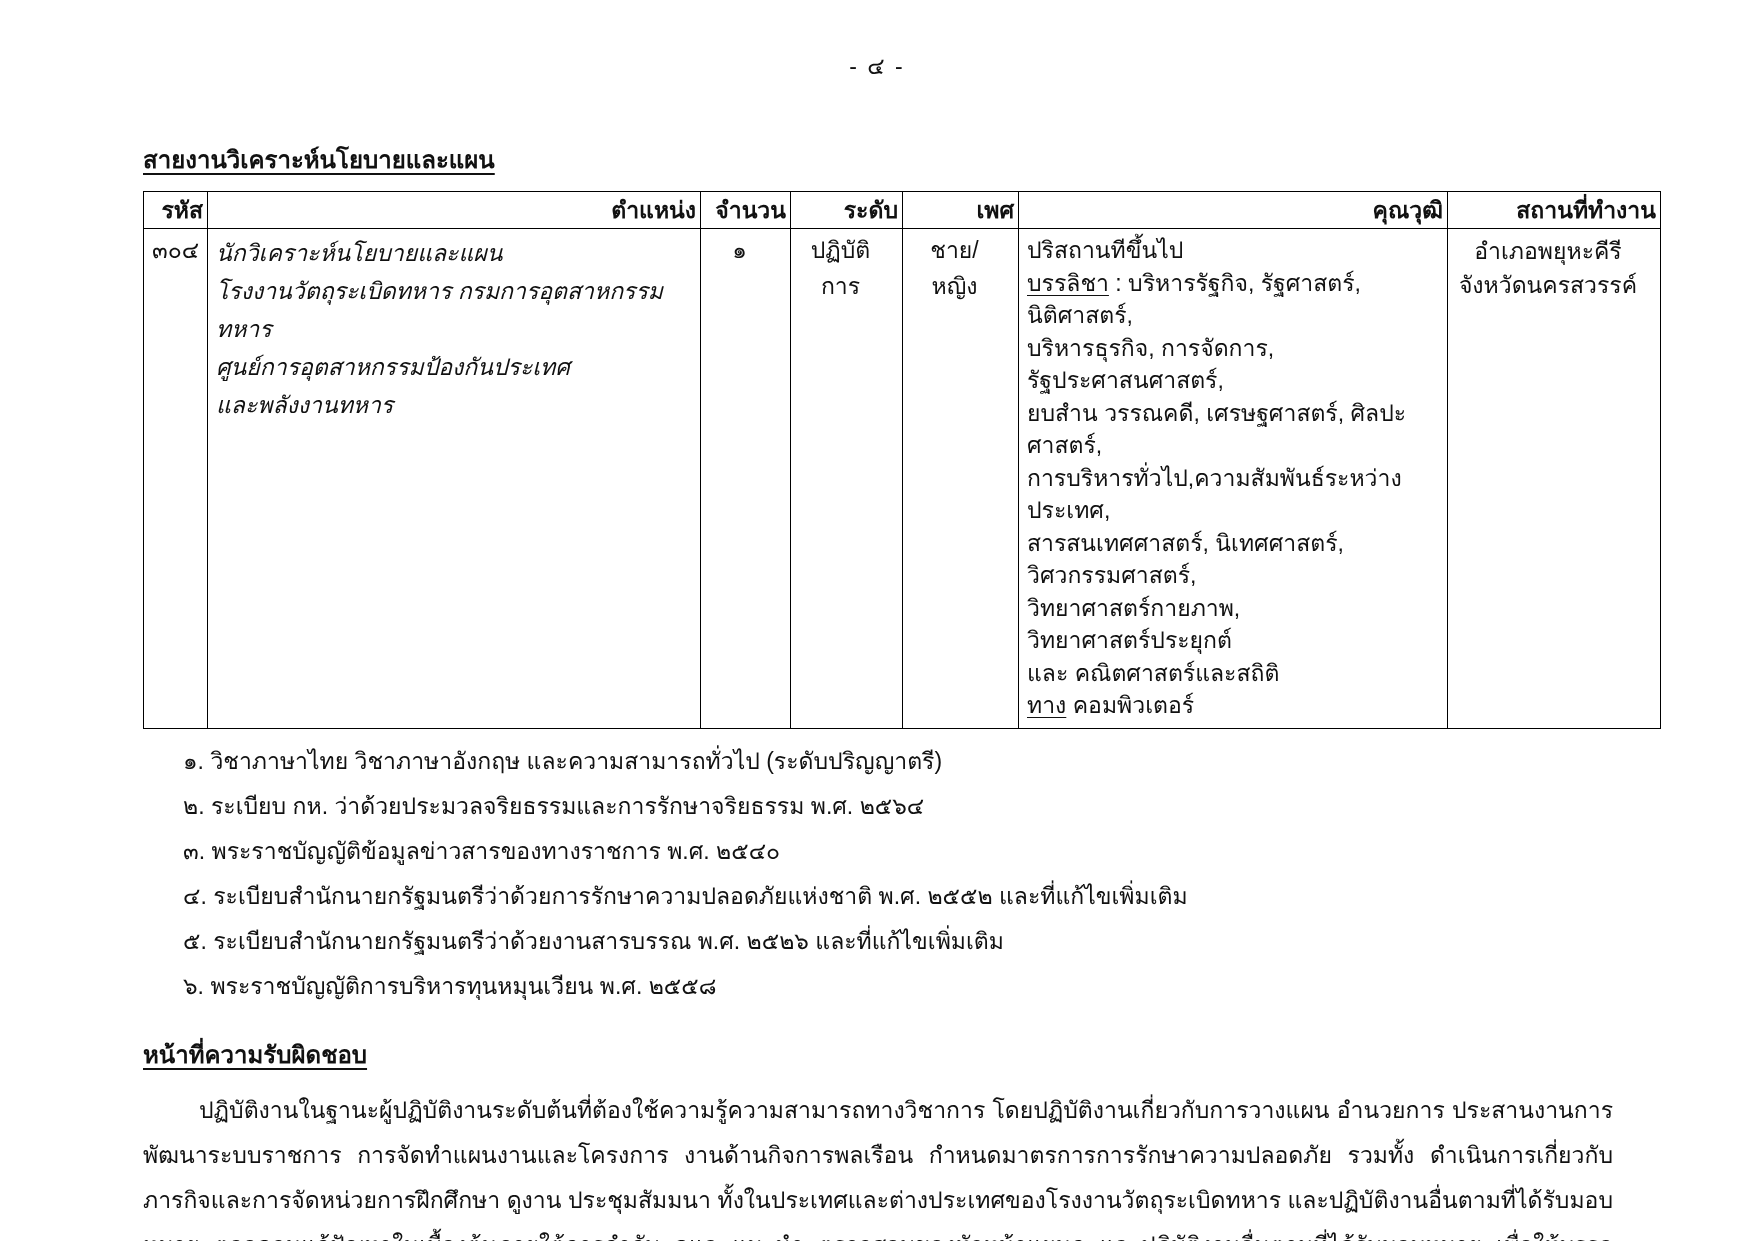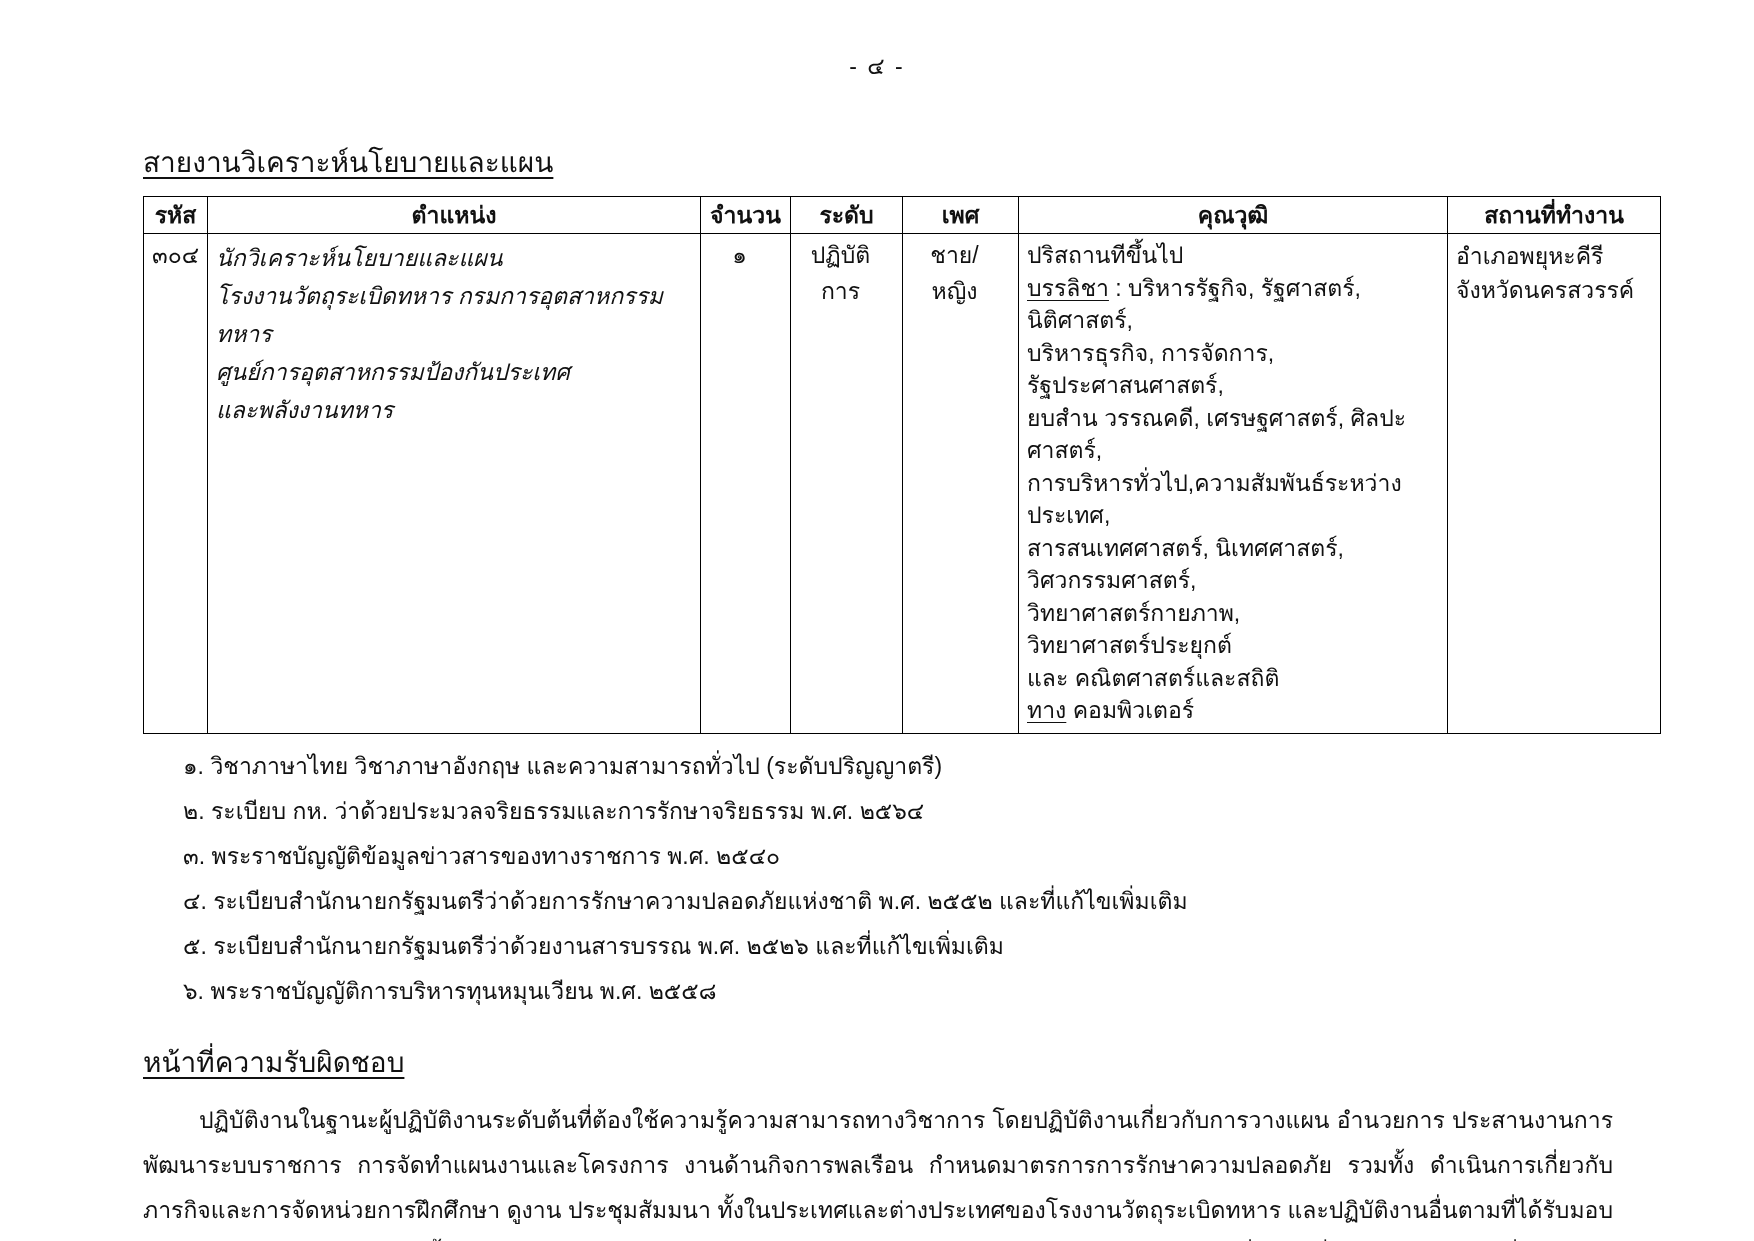--- a/index.html
+++ b/index.html
@@ -18,22 +18,22 @@
     text-align: center;
     font-size: 23px;
     letter-spacing: 2px;
   }
   .content {
     margin-left: 143px;
     width: 1520px;
   }
   .sec-heading {
     margin: 0;
-    font-size: 28px;
-    font-weight: normal;
+    font-size: 24px;
+    font-weight: bold;
     text-decoration: underline;
     text-underline-offset: 5px;
     text-decoration-thickness: 1.5px;
   }
   .h1 { margin-top: 56px; }
   .h2 { margin-top: 24px; }
   .h3 { margin-top: 26px; }
 
   table.job-table {
     margin-top: 12px;
@@ -41,36 +41,36 @@
     table-layout: fixed;
     width: 1517px;
   }
   table.job-table th, table.job-table td {
     border: 1.5px solid #000;
     vertical-align: top;
     padding: 3px 20px 6px 8px;
   }
   table.job-table th {
     font-weight: bold;
-    text-align: center;
+    text-align: right;
     padding: 2px 4px;
     line-height: 32px;
   }
   .col-code      { width: 64px;  }
   .col-position  { width: 493px; }
   .col-quantity  { width: 90px;  }
   .col-level     { width: 112px; }
   .col-gender    { width: 116px; }
   .col-qual      { width: 429px; }
   .col-location  { width: 213px; }
 
   td.c-center { text-align: center; }
   .cell-position .line { line-height: 38px; font-style: italic; }
   .cell-qual .line { line-height: 32.5px; }
-  .cell-location .line { line-height: 34px; }
+  .cell-location .line { line-height: 34px; text-align: center; }
   td .first-line { padding-top: 2px; }
   .u { text-decoration: underline; text-underline-offset: 4px; text-decoration-thickness: 1.3px; }
 
   ol.exam-list {
     list-style: none;
     margin: 10px 0 0 0;
     padding: 0;
   }
   ol.exam-list li {
     padding-left: 40px;

